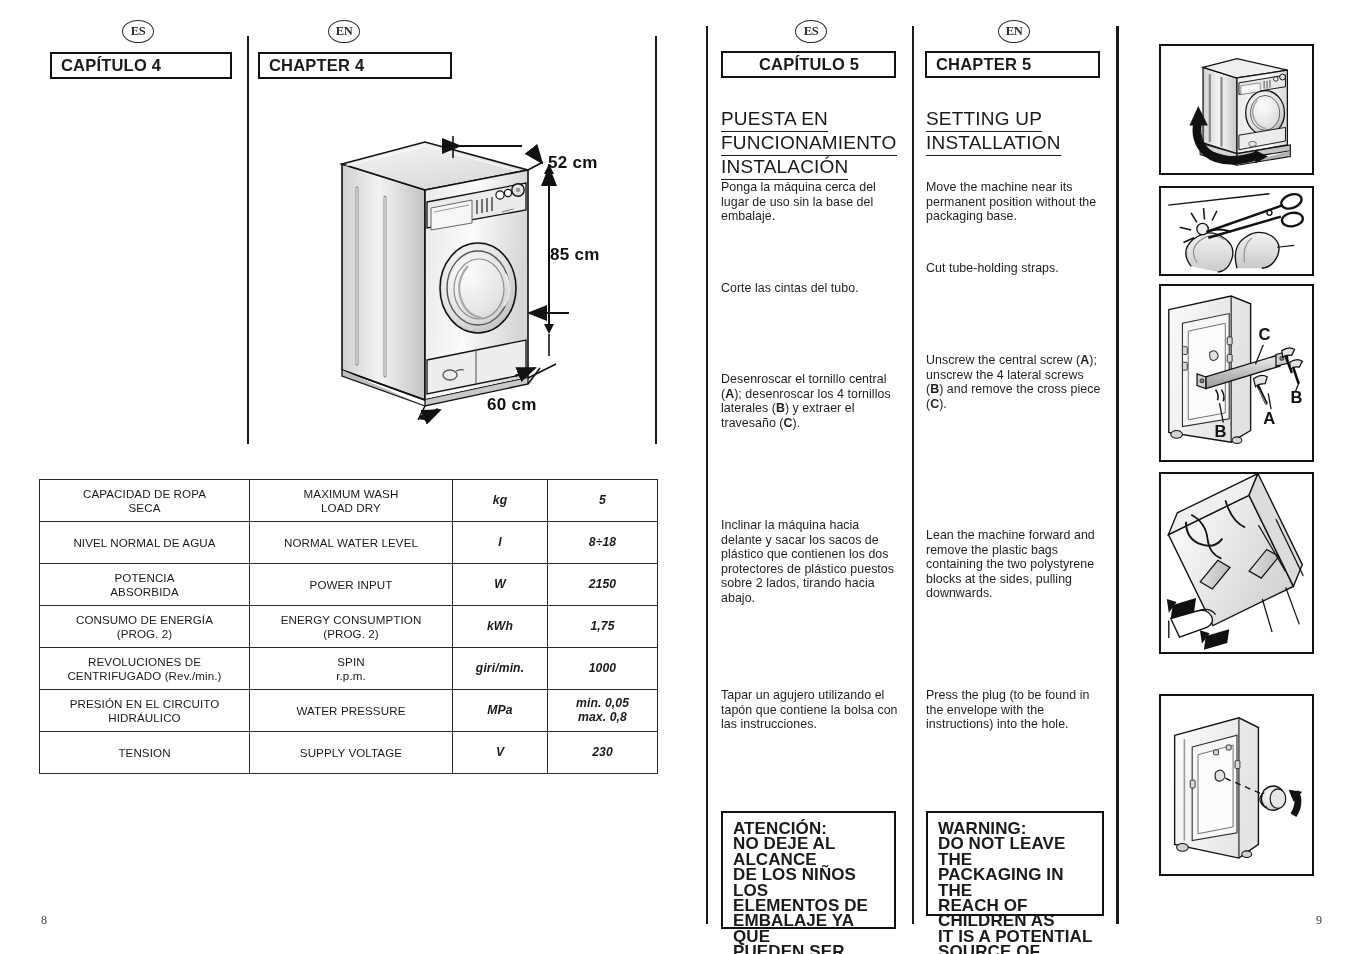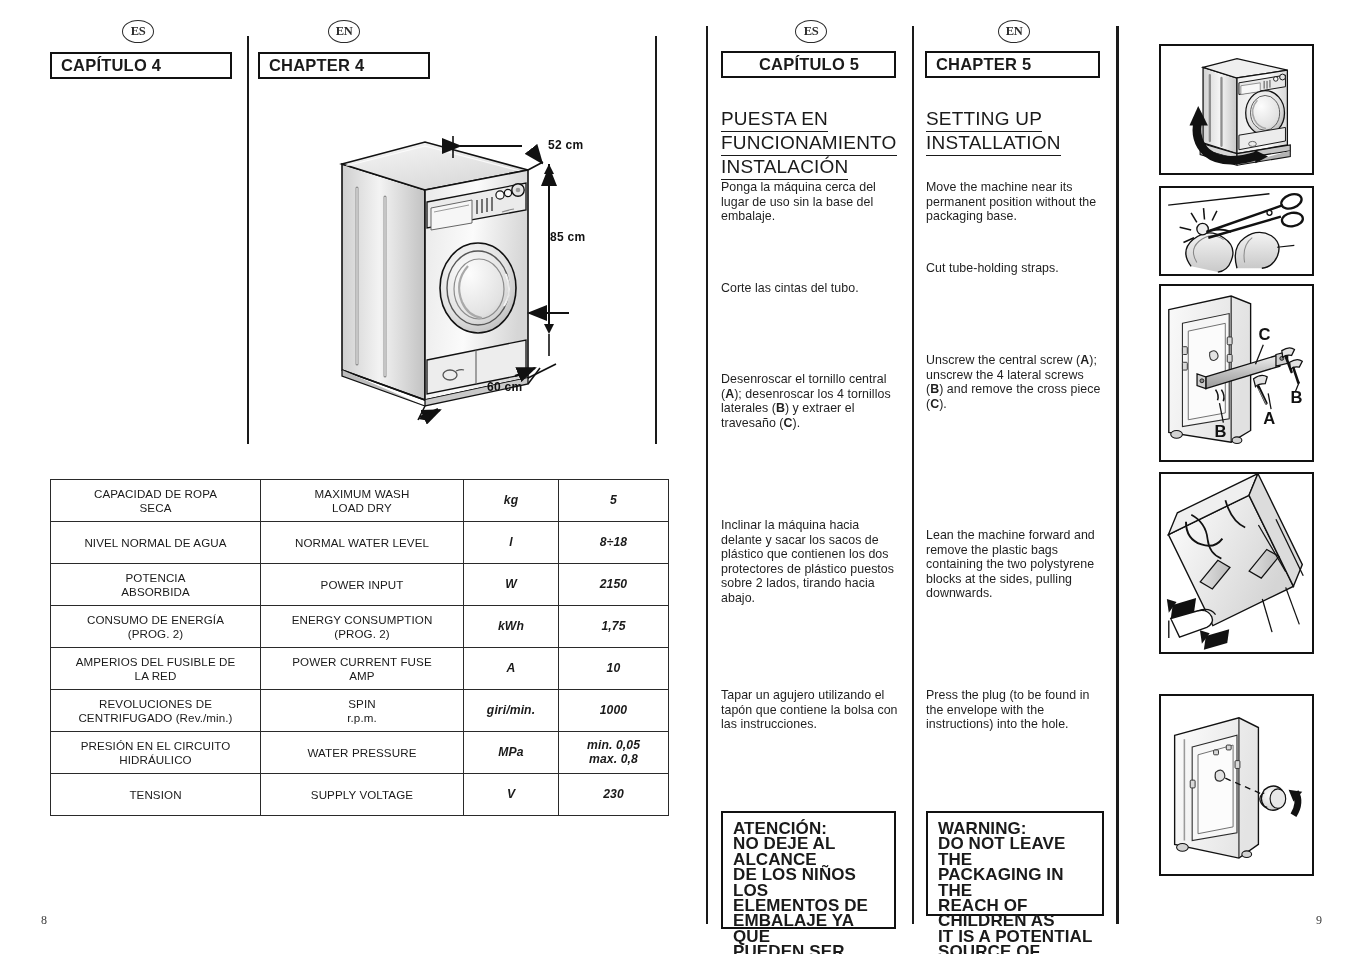--- a/index.html
+++ b/index.html
@@ -90,21 +90,20 @@
     font-size: 12px;
     color: #3a3a3a;
     font-family: "Liberation Serif", serif;
   }
 
   
   .spec-table {
     position: absolute;
     border-collapse: collapse;
     table-layout: fixed;
-    margin-left: 11px;
   }
   .spec-table td {
     border: 1.3px solid #2a2a2a;
     text-align: center;
     vertical-align: middle;
     font-size: 11.6px;
     line-height: 13.4px;
     padding: 4px 3px;
     letter-spacing: 0.1px;
   }
@@ -120,36 +119,37 @@
     position: absolute;
     border: 2.2px solid #111;
     box-sizing: border-box;
     background: #fff;
     overflow: hidden;
   }
   .ill-frame svg { display: block; width: 100%; height: 100%; }
 
   .dim-label {
     position: absolute;
-    font-size: 12px;
+    font-size: 17px;
     font-weight: bold;
     letter-spacing: 0.3px;
     color: #111;
+    margin-top: 15px;
   }
 </style>
 </head>
 <body>
 
 <div class="page-spread">
 
   <div class="lang-badge" style="left:122px; top:20px;">ES</div>
   <div class="lang-badge" style="left:328px; top:20px;">EN</div>
 
   <div class="chapter-box" style="left:50px; top:52px; width:182px;">CAPÍTULO 4</div>
-  <div class="chapter-box" style="left:258px; top:52px; width:172px;">CHAPTER 4</div>
+  <div class="chapter-box" style="left:258px; top:52px; width:194px;">CHAPTER 4</div>
 
   <div class="vrule" style="left:247px; top:36px; height:408px;"></div>
 
   <div class="vrule" style="left:655px; top:36px; height:408px;"></div>
 
   <div class="abs" style="left:330px; top:128px; width:322px; height:300px;">
     <svg viewBox="0 0 322 300" xmlns="http://www.w3.org/2000/svg">
       <defs>
         <linearGradient id="sideG" x1="0" y1="0" x2="1" y2="0">
           <stop offset="0%" stop-color="#cfcfcf"></stop>
@@ -281,28 +281,20 @@
         </tr>
         <tr style="height: 42px;">
           <td style="white-space: pre-line;">CONSUMO DE ENERGÍA
 (PROG. 2)</td>
           <td style="white-space: pre-line;">ENERGY CONSUMPTION
 (PROG. 2)</td>
           <td class="unit" style="white-space: pre-line;">kWh</td>
           <td class="value" style="white-space: pre-line;">1,75</td>
         </tr>
         <tr style="height: 42px;">
-          <td style="white-space: pre-line;">AMPERIOS DEL FUSIBLE DE
-LA RED</td>
-          <td style="white-space: pre-line;">POWER CURRENT FUSE
-AMP</td>
-          <td class="unit" style="white-space: pre-line;">A</td>
-          <td class="value" style="white-space: pre-line;">10</td>
-        </tr>
-        <tr style="height: 42px;">
           <td style="white-space: pre-line;">REVOLUCIONES DE
 CENTRIFUGADO (Rev./min.)</td>
           <td style="white-space: pre-line;">SPIN
 r.p.m.</td>
           <td class="unit" style="white-space: pre-line;">giri/min.</td>
           <td class="value" style="white-space: pre-line;">1000</td>
         </tr>
         <tr style="height: 42px;">
           <td style="white-space: pre-line;">PRESIÓN EN EL CIRCUITO
 HIDRÁULICO</td>

